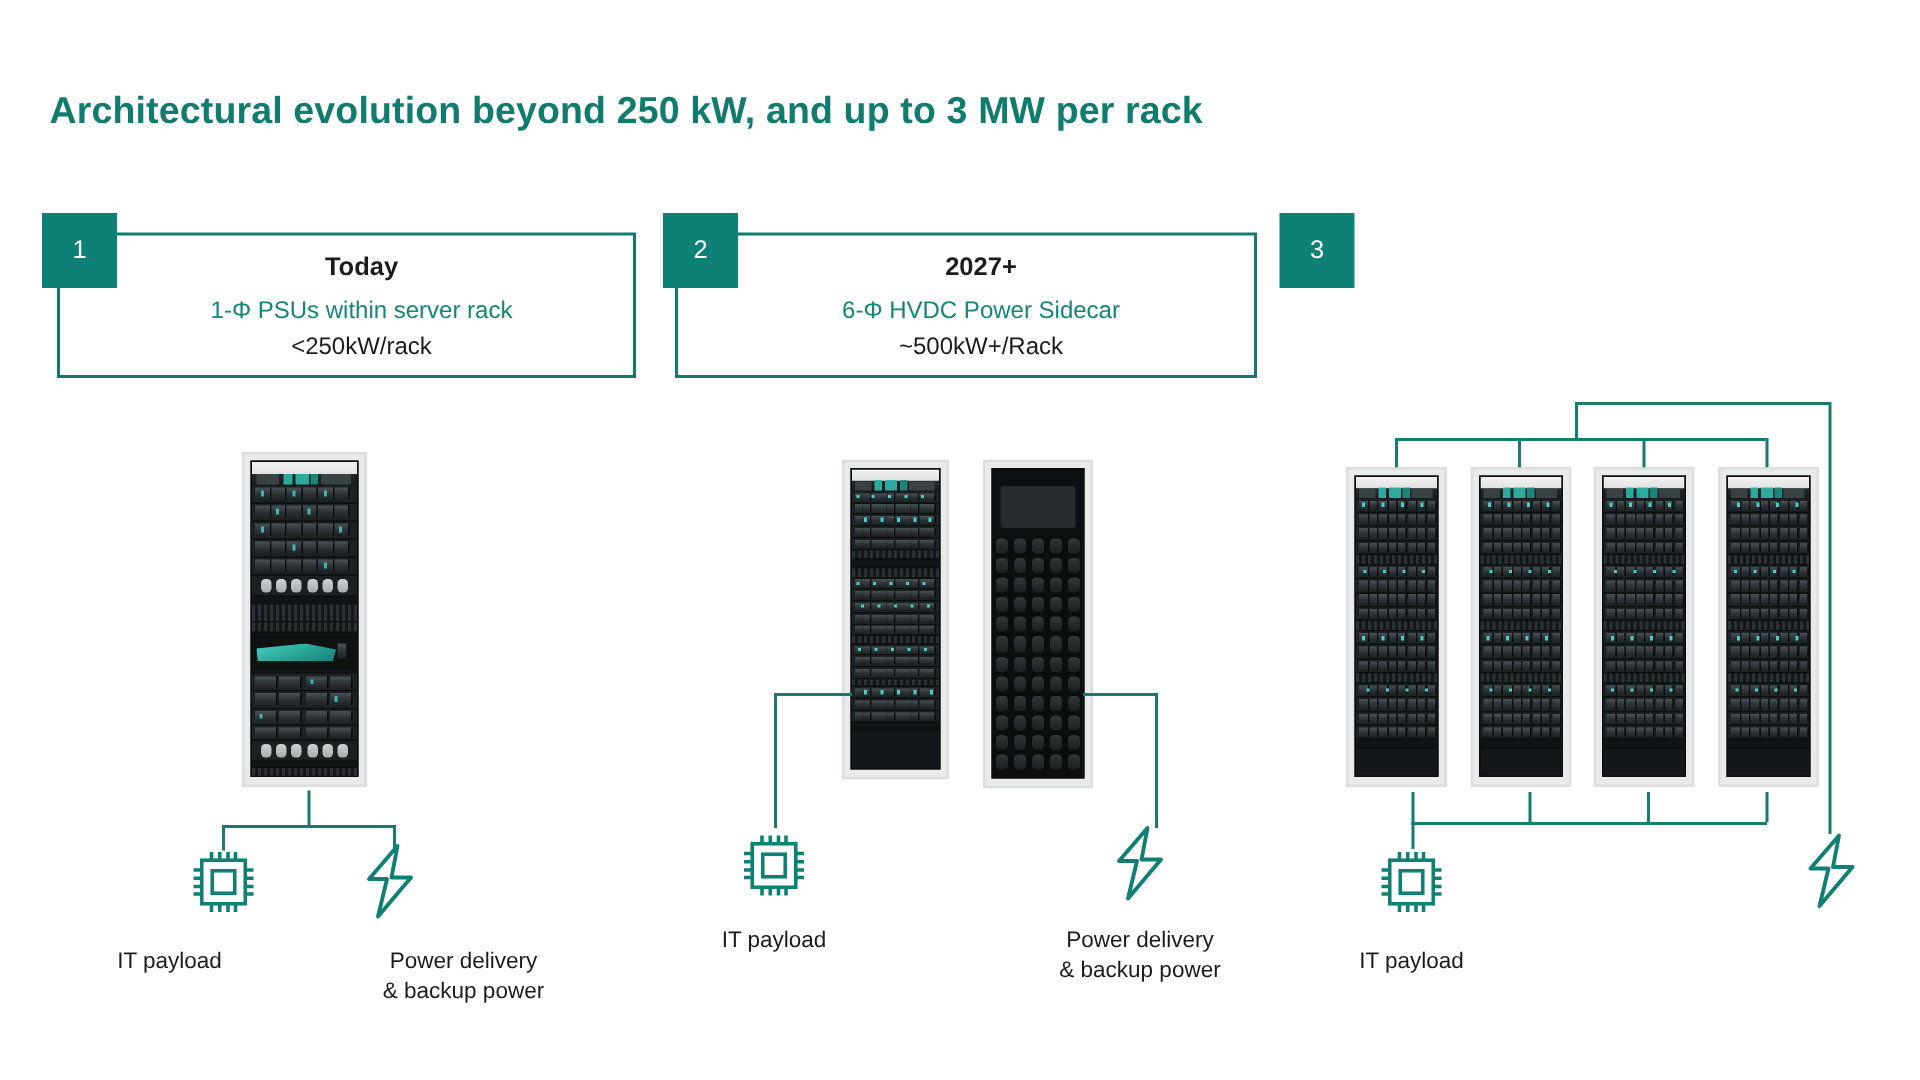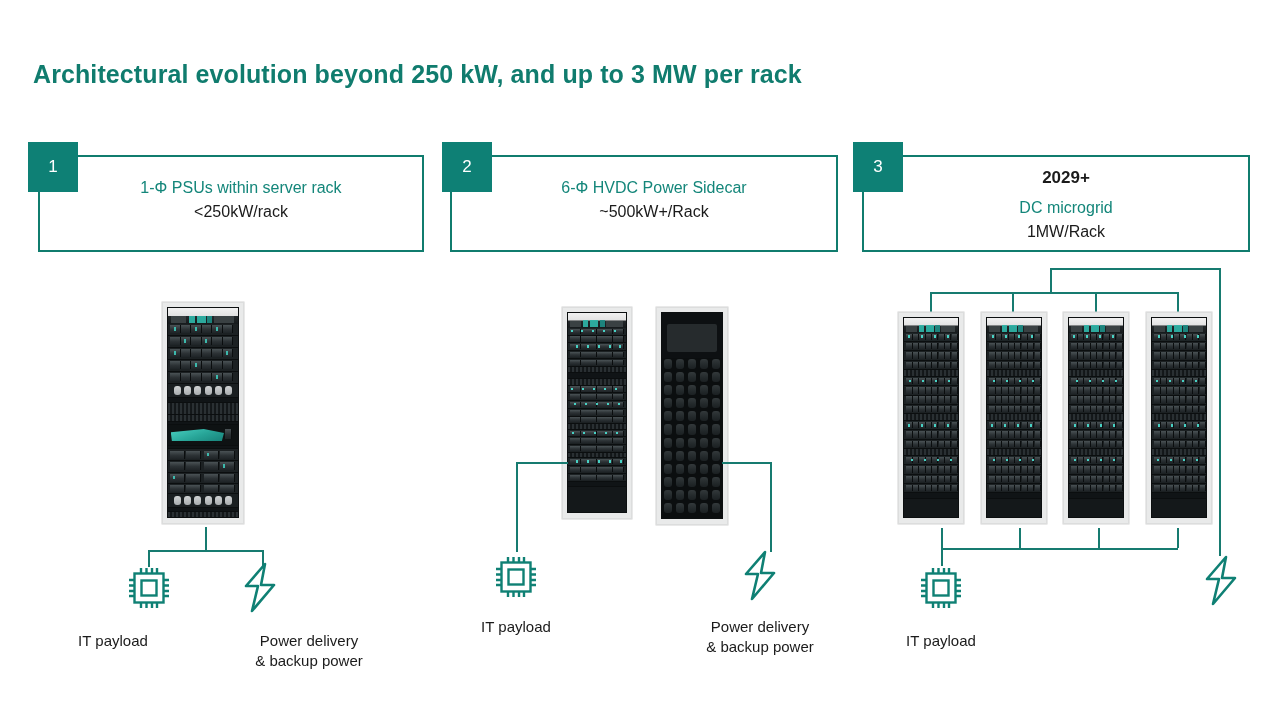--- a/index.html
+++ b/index.html
@@ -164,45 +164,40 @@
 </style>
 </head>
 <body>
 
 <div class="stage">
 
   <div class="title">Architectural evolution beyond 250 kW, and up to 3 MW per rack</div>
 
   <div class="card" style="left:38px;top:155px;width:386px;height:97px;">
     <div class="card-body" style="top:11px;padding:0 14px 0 34px;">
+      <div class="card-title">Today</div>
       <div class="card-sub">1-Φ PSUs within server rack</div>
       <div class="card-val">&lt;250kW/rack</div>
     </div>
   </div>
   <div class="badge" style="left:28px;top:142px;">
     <span>1</span>
   </div>
 
   <div class="card" style="left:450px;top:155px;width:388px;height:97px;">
     <div class="card-body" style="top:11px;padding:0 14px 0 34px;">
+      <div class="card-title">2027+</div>
       <div class="card-sub">6-Φ HVDC Power Sidecar</div>
       <div class="card-val">~500kW+/Rack</div>
     </div>
   </div>
   <div class="badge" style="left:442px;top:142px;">
     <span>2</span>
   </div>
 
-  <div class="card" style="left:862px;top:155px;width:388px;height:97px;">
-    <div class="card-body" style="top:11px;padding:0 14px 0 34px;">
-      <div class="card-title">2029+</div>
-      <div class="card-sub">DC microgrid</div>
-      <div class="card-val">1MW/Rack</div>
-    </div>
-  </div>
   <div class="badge" style="left:853px;top:142px;">
     <span>3</span>
   </div>
 
   <div class="rack" style="left:162px;top:302px;width:82px;height:222px;">
     <div class="rack-inner">
       <div class="rk-head">
         <div class="dark" style="left:4%;width:22%;"></div>
         <div class="chip" style="left:30%;width:9%;"></div>
         <div class="chip" style="left:41%;width:13%;"></div>

